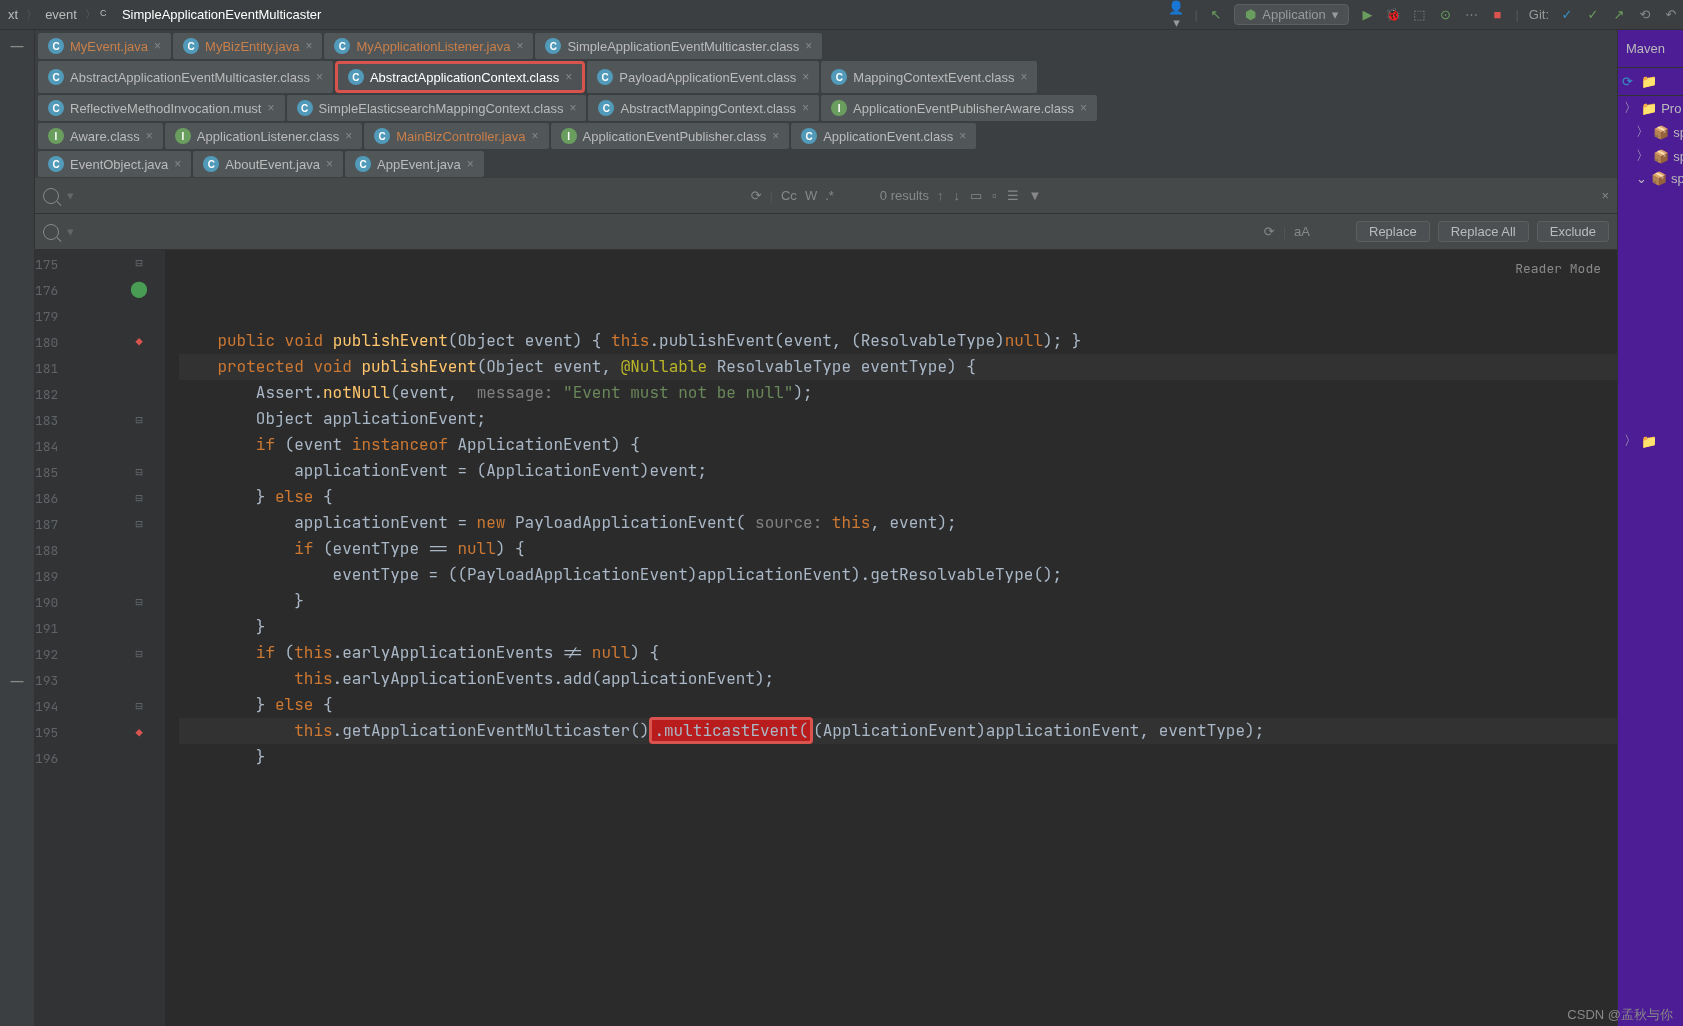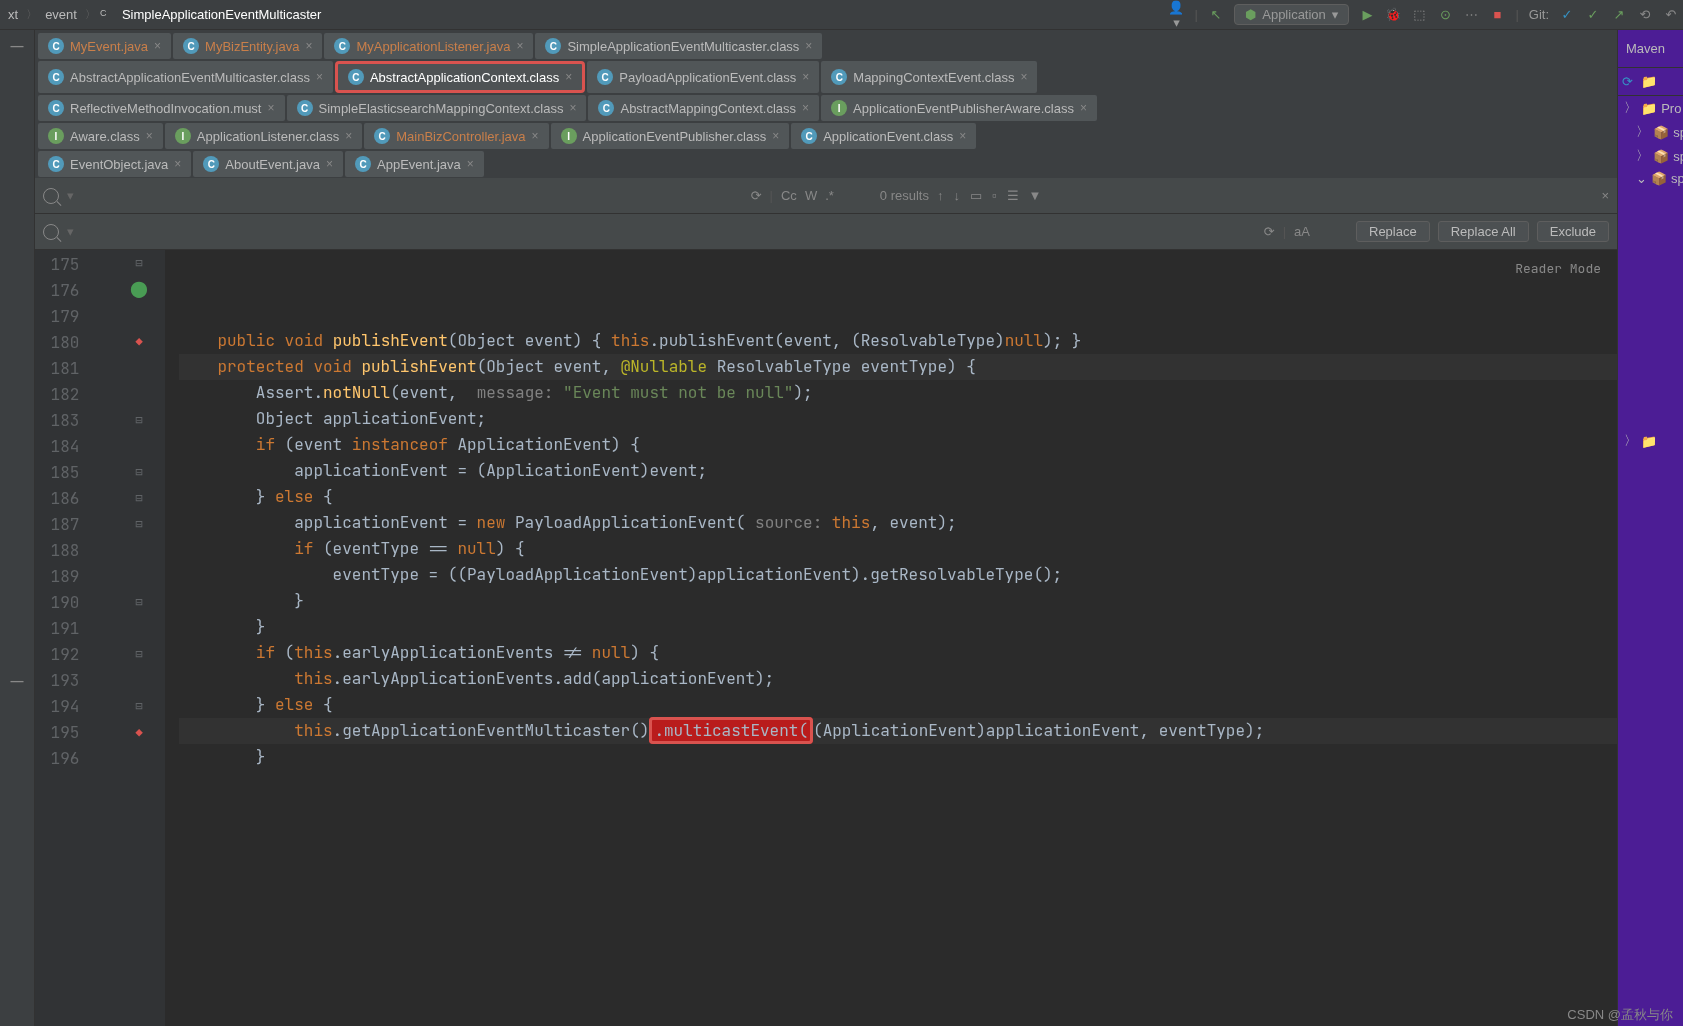--- a/index.html
+++ b/index.html
@@ -30,21 +30,21 @@
 .banner{background:#365880;color:#ddd;padding:6px 12px;display:flex;align-items:center;font-size:13px}
 .banner .links{margin-left:auto;display:flex;gap:18px}
 .banner a{color:#589df6;text-decoration:none}
 .srchrow{display:flex;align-items:center;background:#45494a;border-bottom:1px solid #323232;padding:4px 8px;height:36px;gap:8px}
 .srchrow input{background:transparent;border:none;color:#bbb;font-size:13px;flex:1}
 .srchrow .sico{width:16px;height:16px;border:1px solid #888;border-radius:50%;position:relative}
 .srchrow .sico::after{content:"";position:absolute;width:6px;height:1px;background:#888;right:-4px;bottom:-1px;transform:rotate(45deg)}
 .fbtn{padding:2px 12px;border:1px solid #5e5e5e;background:#4c5052;color:#bbb;border-radius:3px;font-size:13px}
 .ficons{display:flex;gap:10px;color:#888;margin-left:auto;align-items:center}
 .code{flex:1;display:flex;background:#2b2b2b;overflow:hidden;position:relative;font-family:"JetBrains Mono",Consolas,monospace;font-size:16px}
-.gutter{width:78px;background:#313335;text-align:center;padding-right:18px;color:#606366;line-height:26px;font-size:16px;padding-top:2px}
+.gutter{width:78px;background:#313335;text-align:left;padding-right:18px;color:#606366;line-height:26px;font-size:13px;padding-top:2px}
 .marks{width:52px;background:#313335;line-height:26px;text-align:center}
 .codetxt{flex:1;padding-left:14px;line-height:26px;white-space:pre;color:#a9b7c6;position:relative}
 .rm{position:absolute;right:16px;top:6px;color:#888;font-size:13px}
 .k{color:#cc7832}
 .fn{color:#ffc66d}
 .s{color:#6a8759}
 .n{color:#bbb529}
 .c{color:#808080}
 .h{background:#b91c1c}
 .u{}

